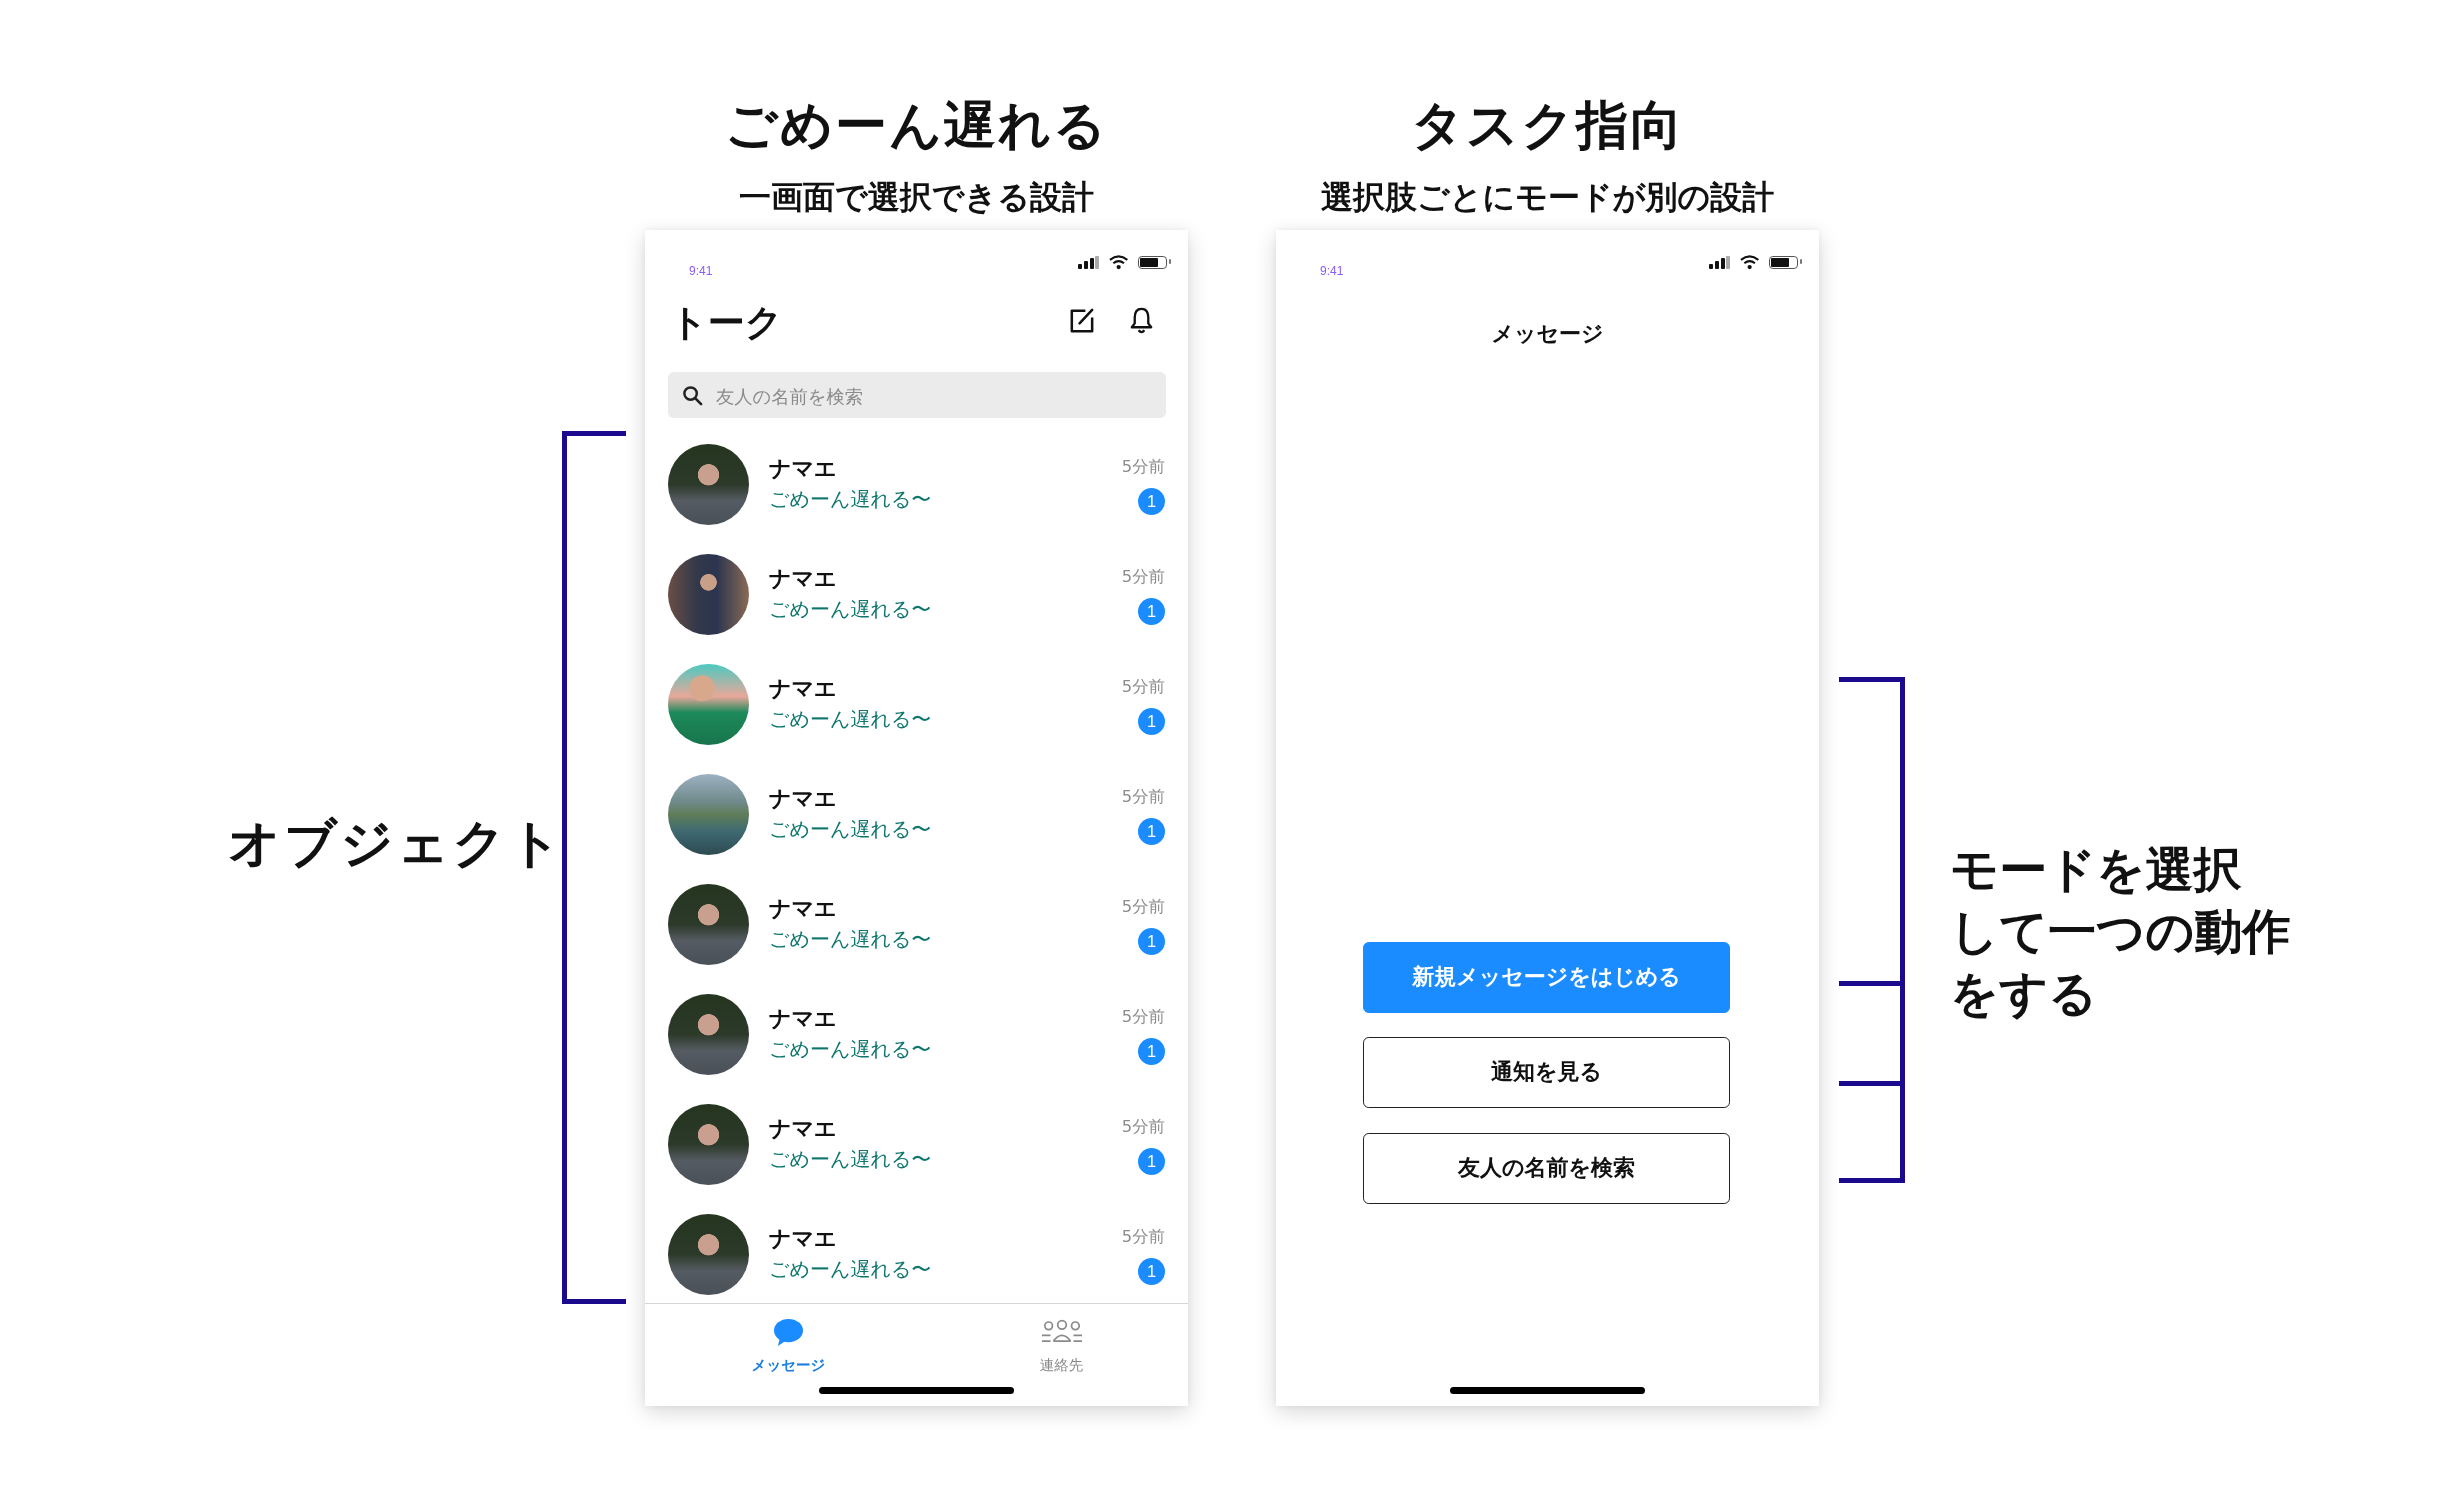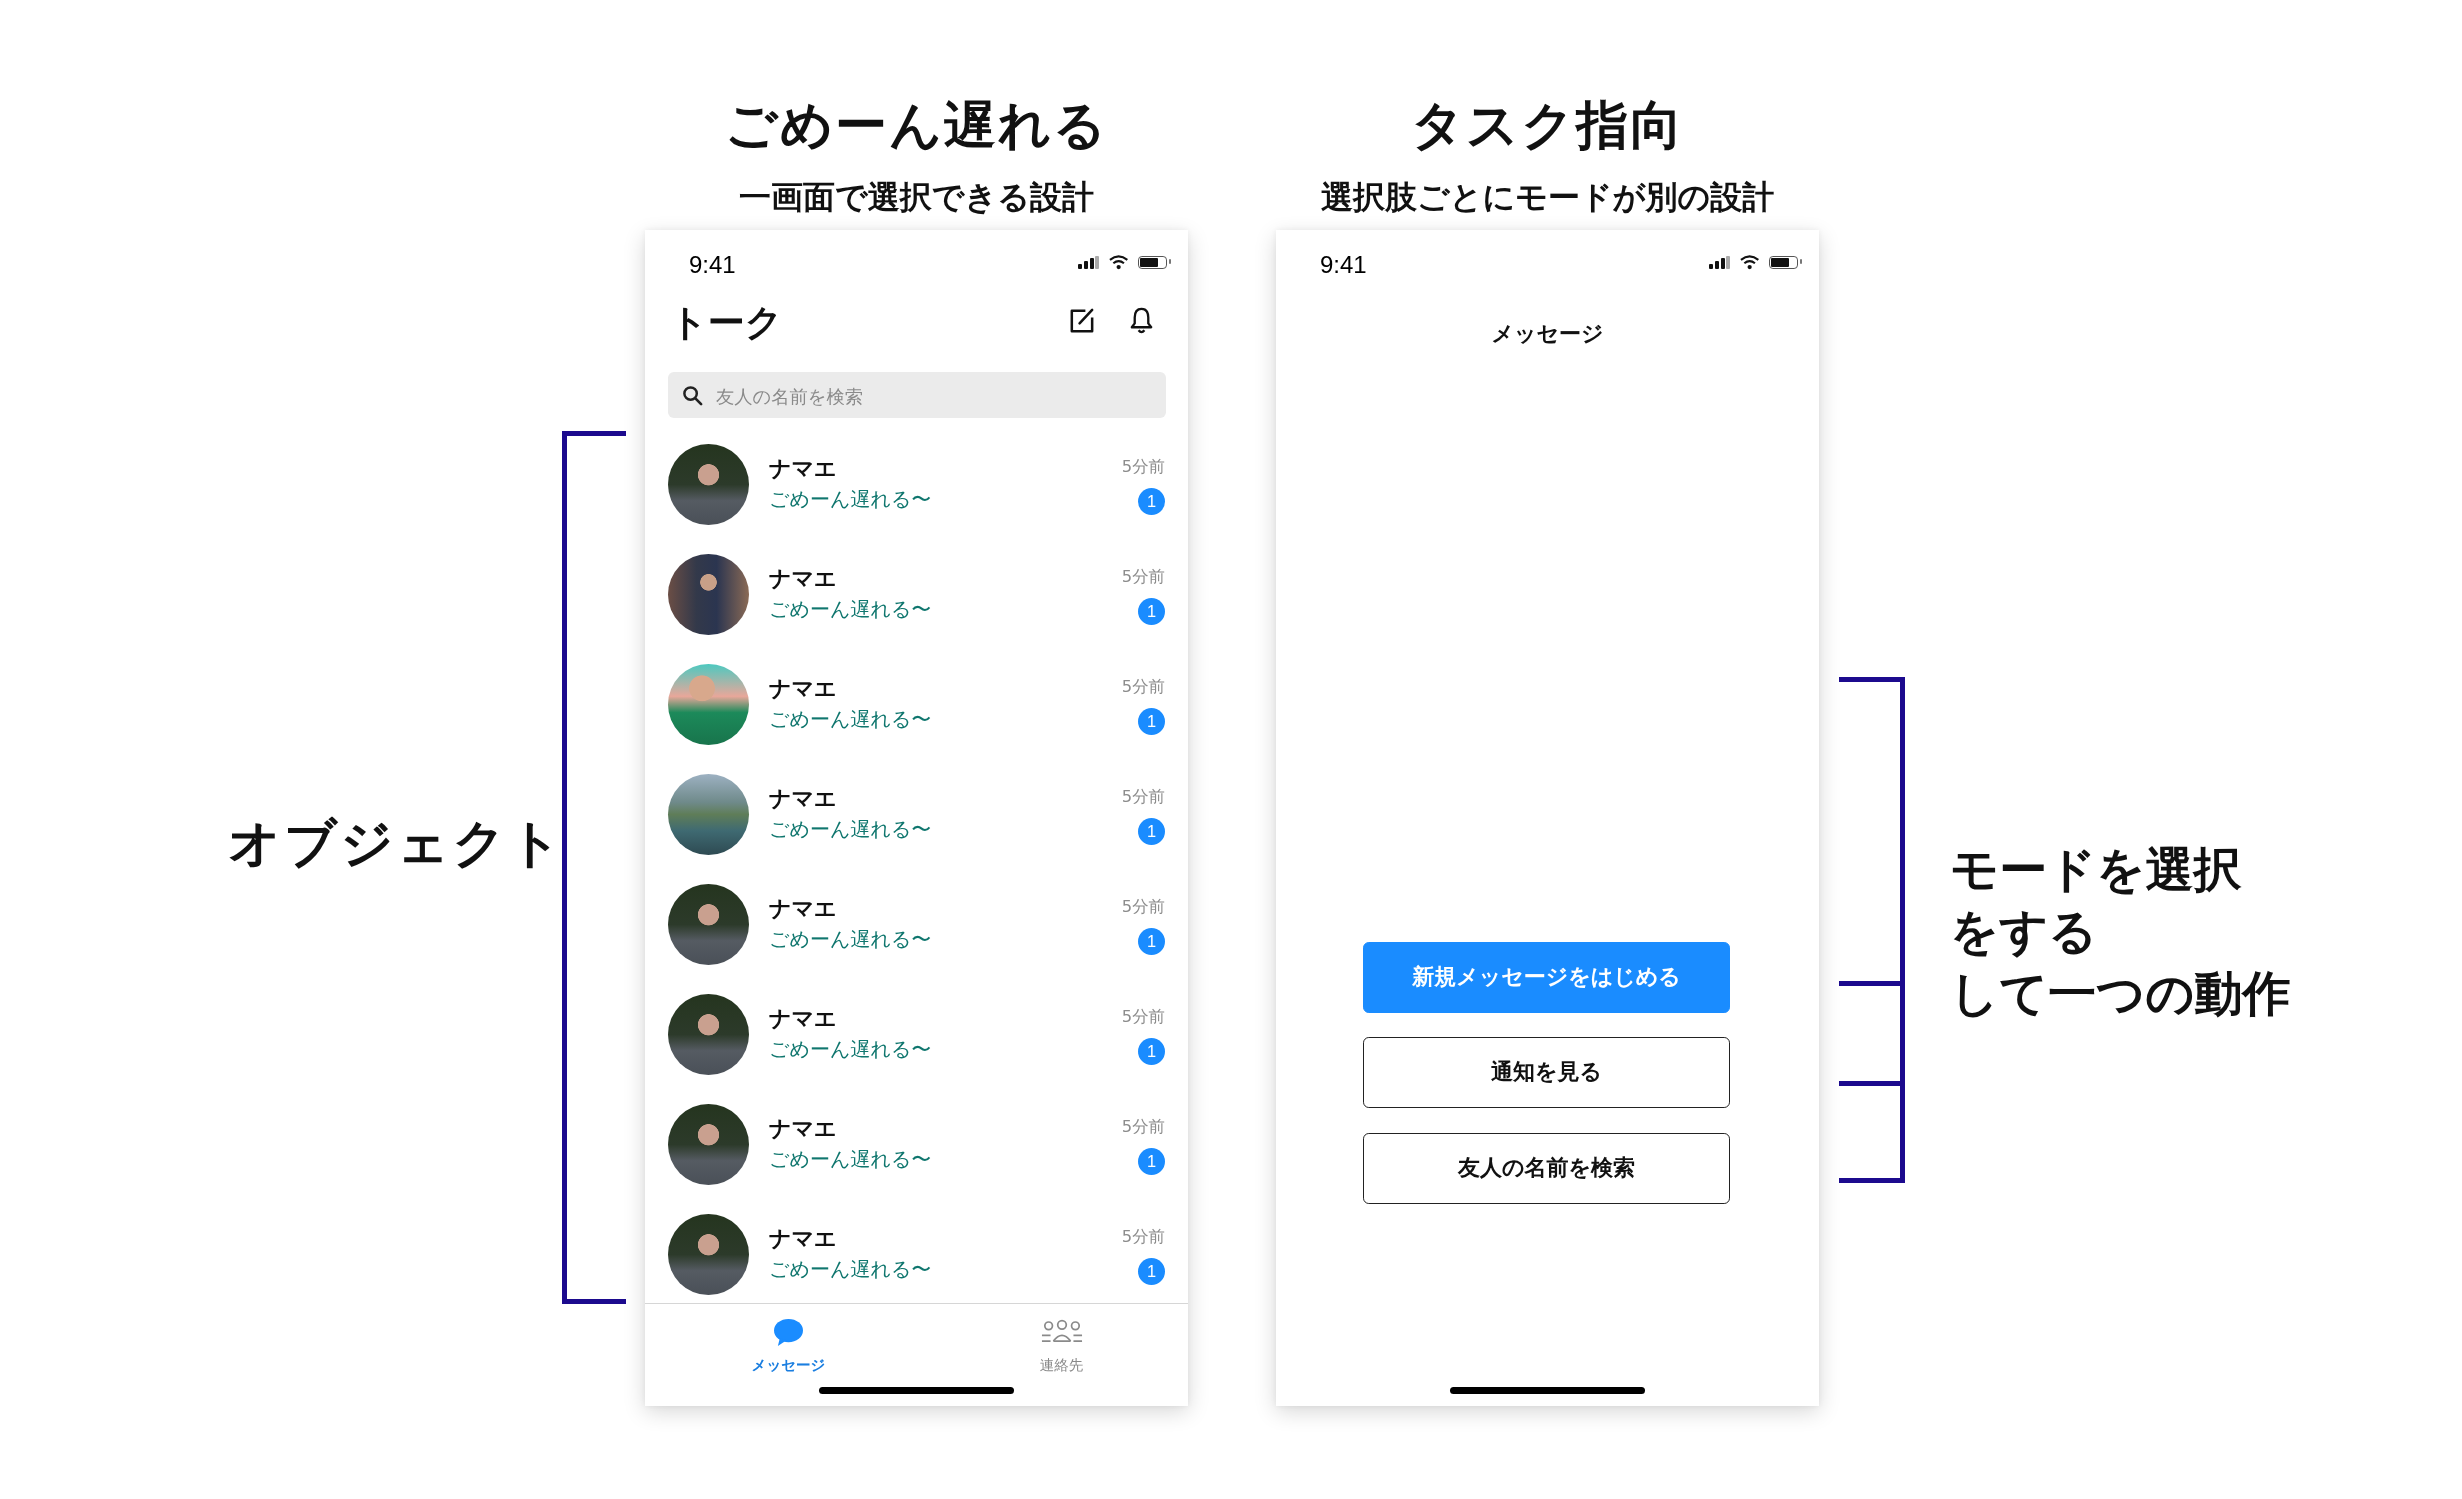--- a/index.html
+++ b/index.html
@@ -8,21 +8,21 @@
 
   .heading { position: absolute; text-align: center; font-weight: bold; color: #111; white-space: nowrap; }
   .h-title { font-size: 52px; letter-spacing: 1.9px; }
   .h-sub { font-size: 32px; font-family: Liberation Mono, monospace; }
 
   .phone { position: absolute; top: 230px; width: 543px; height: 1176px; background: #fff;
            box-shadow: 0 5.8px 21px rgba(0,0,0,0.16), 0 0 5.8px rgba(0,0,0,0.06); overflow: hidden; }
   #phone-left { left: 645px; }
   #phone-right { left: 1276px; }
 
-  .status-time { position: absolute; left: 44px; top: 21px; font-size: 24px; color: #000000; font-family: "Liberation Sans", sans-serif; }
+  .status-time { position: absolute; left: 44px; top: 34px; font-size: 12px; color: #8b5cf6; font-family: "Liberation Sans", sans-serif; }
   .status-icons { position: absolute; right: 21px; top: 25px; display: flex; align-items: center; gap: 9.7px; }
   .signal { display: flex; align-items: flex-end; gap: 1.9px; height: 12.6px; }
   .signal span { width: 3.9px; background: #111; border-radius: 1px; }
   .battery { width: 29px; height: 13.5px; border: 1.9px solid #555; border-radius: 3.9px; position: relative; padding: 1px; }
   .battery::before { content: ""; display: block; width: 70%; height: 100%; background: #111; border-radius: 1px; }
   .battery::after { content: ""; position: absolute; right: -4.8px; top: 2.9px; width: 1.9px; height: 4.8px; background: #777; border-radius: 1px; }
 
   
   .talk-title { position: absolute; left: 25px; top: 68px; font-size: 37px; font-weight: bold; }
   .hdr-icon { position: absolute; top: 75px; width: 31px; height: 31px; }
@@ -77,22 +77,22 @@
 
 <div>
   <div class="bracket" style="left:1900px; top:677px; width:4.8px; height:506px;"></div>
   <div class="bracket" style="left:1839px; top:677px; width:66px; height:4.8px;"></div>
   <div class="bracket" style="left:1839px; top:981px; width:66px; height:4.8px;"></div>
   <div class="bracket" style="left:1839px; top:1081px; width:66px; height:4.8px;"></div>
   <div class="bracket" style="left:1839px; top:1178px; width:66px; height:4.8px;"></div>
 </div>
 <div class="anno-label" style="left:1950px; top:838px; font-size:48px; line-height:62px;">
   <div>モードを選択</div>
+  <div>して一つの動作</div>
   <div>をする</div>
-  <div>して一つの動作</div>
 </div>
 
 <div class="phone" id="phone-left">
   <div class="status-time">9:41</div>
   <div class="status-icons">
     <div class="signal">
         <span style="height:4.8px"></span>
         <span style="height:7.7px"></span>
         <span style="height:10.6px"></span>
         <span style="height:12.6px;background:#aaa"></span>

